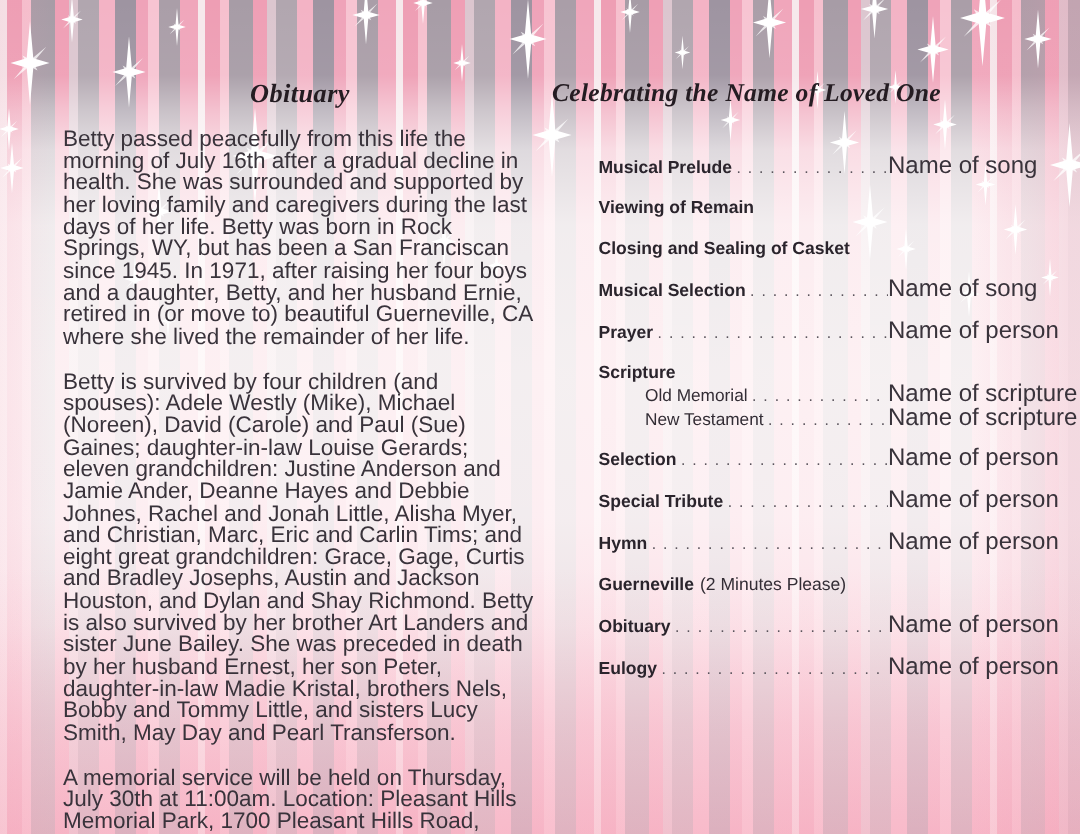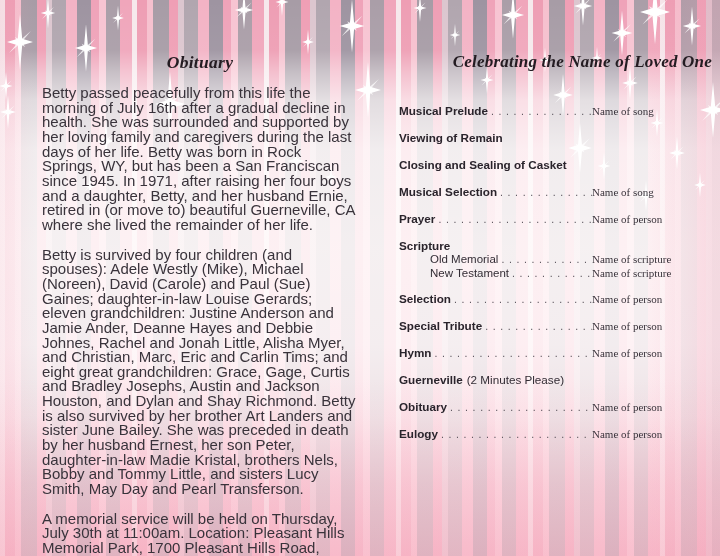--- a/index.html
+++ b/index.html
@@ -56,35 +56,35 @@
     font-family:"Liberation Serif", serif;font-style:italic;font-weight:bold;
     font-size:17.5px;color:#241c22;letter-spacing:.3px;
   }
   .left-body{position:absolute;left:42px;top:86px;width:318px;}
   .left-body p{
     margin:0 0 15px 0;font-size:15px;line-height:14.65px;color:#39333b;
   }
 
   
   .right-title{
-    position:absolute;left:368px;top:52px;width:344px;text-align:right;
+    position:absolute;left:368px;top:52px;width:344px;text-align:left;
     font-family:"Liberation Serif", serif;font-style:italic;font-weight:bold;
     font-size:17px;color:#241c22;letter-spacing:.2px;white-space:nowrap;
   }
   .program{position:absolute;left:399px;top:104px;width:279px;}
   .prow{display:flex;align-items:baseline;line-height:14px;margin-bottom:13px;font-size:11.7px;color:#2a242c;}
   .plabel{font-weight:bold;white-space:nowrap;}
   .pnote{font-weight:normal;color:#332d35;margin-left:4px;white-space:nowrap;}
   .dots{
     flex:1 1 auto;overflow:hidden;white-space:nowrap;
     color:#5a545c;font-size:10.5px;letter-spacing:4.6px;padding:0 3px;
     font-weight:normal;
   }
   .dots::after{content:"..........................................................";}
-  .pvalue{flex:0 0 86px;width:86px;color:#39333b;font-weight:normal;white-space:nowrap;font-size:11px;font-family:Liberation Serif, serif;}
+  .pvalue{flex:0 0 86px;width:86px;color:#39333b;font-weight:normal;white-space:nowrap;font-size:16px;}
   .prow.scripture{margin-bottom:0;}
   .subrows{margin-bottom:12px;}
   .subrow{display:flex;align-items:baseline;line-height:13.5px;font-size:11.5px;color:#332d35;padding-left:31px;}
   .sublabel{white-space:nowrap;}
 </style>
 </head>
 <body>
 
 <div class="canvas">
   <div class="stripes"></div>

